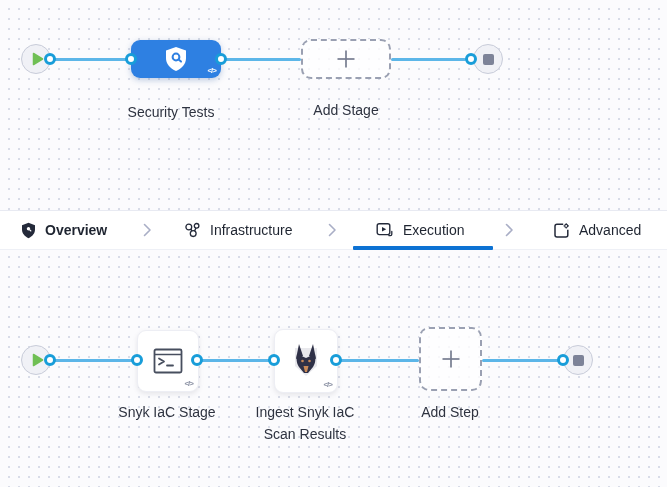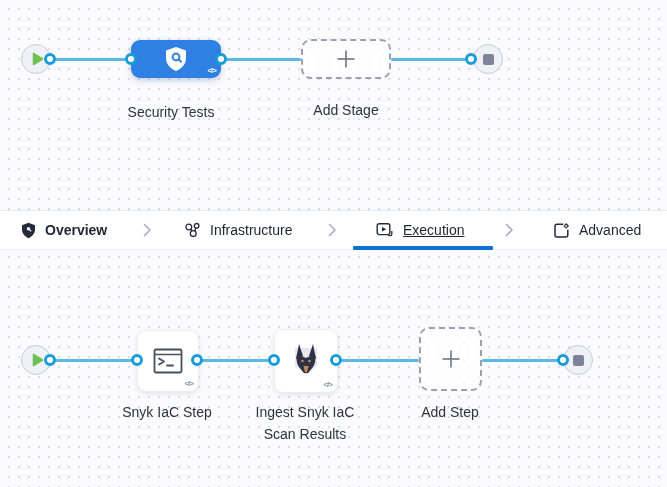--- a/index.html
+++ b/index.html
@@ -133,21 +133,21 @@
       </svg>
       <span>Infrastructure</span>
     </div>
 
     <span class="chevron-sep" style="left:328px;">
       <svg width="9" height="14" viewBox="0 0 9 14">
           <polyline points="1.5,1.5 7,7 1.5,12.5" fill="none" stroke="#a9aec6" stroke-width="1.6" stroke-linecap="round" stroke-linejoin="round"></polyline>
         </svg>
     </span>
 
-    <div class="tab" style="left:376px;text-decoration:underline;">
+    <div class="tab" style="left:376px;">
       <svg width="18" height="16" viewBox="0 0 18 16" fill="none">
         <rect x="1.2" y="1.8" width="12.6" height="10.8" rx="2" stroke="#242a3a" stroke-width="1.4"></rect>
         <path d="M6 4.9 L10.2 7.2 L6 9.5 Z" fill="#242a3a"></path>
         <path d="M15.8 9.5 V12.2 C15.8 13 15.2 13.6 14.4 13.6 H12.8" stroke="#242a3a" stroke-width="1.3" stroke-linecap="round"></path>
       </svg>
       <span>Execution</span>
     </div>
 
     <span class="chevron-sep" style="left:505px;">
       <svg width="9" height="14" viewBox="0 0 9 14">
@@ -218,18 +218,18 @@
       <div class="stop-square"></div>
     </div>
 
     <div class="port" style="left:44px;top:106px;"></div>
     <div class="port" style="left:131px;top:106px;"></div>
     <div class="port" style="left:191px;top:106px;"></div>
     <div class="port" style="left:268px;top:106px;"></div>
     <div class="port" style="left:330px;top:106px;"></div>
     <div class="port" style="left:557px;top:106px;"></div>
 
-    <div class="node-label" style="left:107px;top:154px;width:120px;">Snyk IaC Step</div>
+    <div class="node-label" style="left:107px;top:154px;width:120px;">Snyk IaC Stage</div>
     <div class="node-label" style="left:249px;top:154px;width:112px;">Ingest Snyk IaC Scan Results</div>
     <div class="node-label" style="left:390px;top:154px;width:120px;">Add Step</div>
   </div>
 
 </div>
 
 </body></html>

